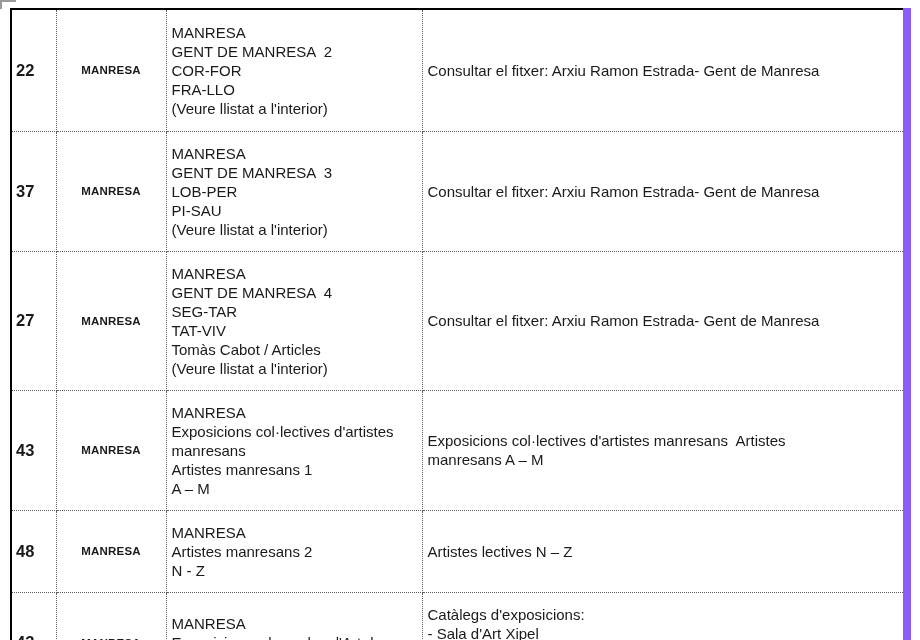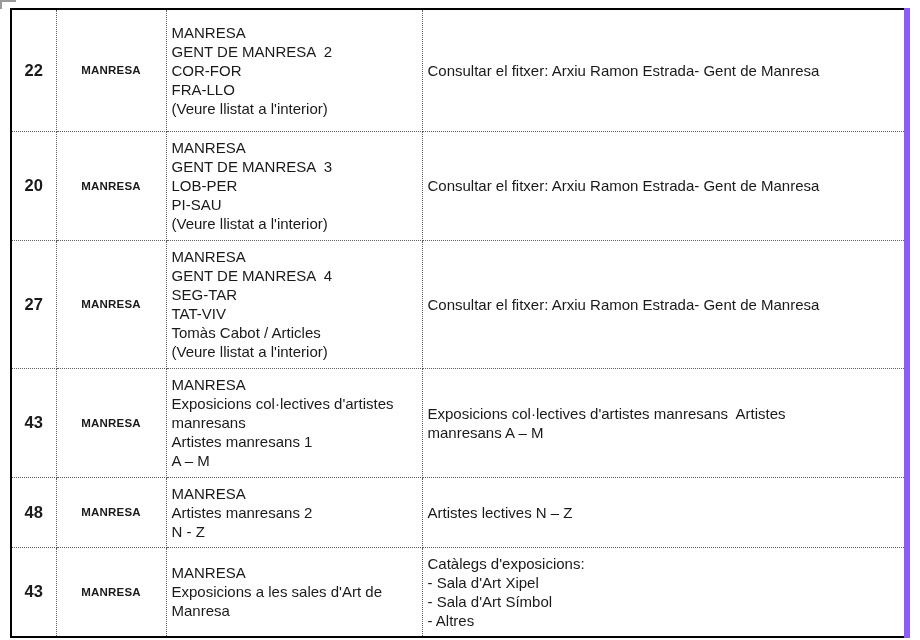--- a/index.html
+++ b/index.html
@@ -30,36 +30,35 @@
     left: 10px;
     top: 8px;
     width: 896px;
     border-collapse: collapse;
     table-layout: fixed;
     border: 2px solid #000000;
   }
   .archive-table td {
     border: 1px dotted #5e5e5e;
     vertical-align: middle;
-    padding: 6px 4px;
+    padding: 12px 4px;
     overflow: hidden;
   }
   
   .archive-table tr td:first-child { border-left: 2px solid #000; }
-  .archive-table tr td:last-child  { border-right: 6px solid #8b5cf6; }
+  .archive-table tr td:last-child  { border-right: 8px solid #8b5cf6; }
   .archive-table tr:first-child td { border-top: 2px solid #000; }
   .archive-table tr:last-child td  { border-bottom: 2px solid #000; }
 
   col.c-num  { width: 45px; }
   col.c-loc  { width: 110px; }
   col.c-desc { width: 256px; }
   col.c-note { width: 485px; }
 
   td.cell-num {
-    text-align: center;
     font-weight: bold;
     font-size: 16.5px;
   }
   td.cell-loc {
     text-align: center;
     font-weight: bold;
     font-size: 11.5px;
     letter-spacing: 0.2px;
   }
   td.cell-desc, td.cell-note {
@@ -92,21 +91,21 @@
       <td class="cell-num">22</td>
       <td class="cell-loc">MANRESA</td>
       <td class="cell-desc">MANRESA
 GENT DE MANRESA  2
 COR-FOR
 FRA-LLO
 (Veure llistat a l'interior)</td>
       <td class="cell-note">Consultar el fitxer: Arxiu Ramon Estrada- Gent de Manresa</td>
     </tr>
     <tr class="row-h-109">
-      <td class="cell-num">20</td>
+      <td class="cell-num">37</td>
       <td class="cell-loc">MANRESA</td>
       <td class="cell-desc">MANRESA
 GENT DE MANRESA  3
 LOB-PER
 PI-SAU
 (Veure llistat a l'interior)</td>
       <td class="cell-note">Consultar el fitxer: Arxiu Ramon Estrada- Gent de Manresa</td>
     </tr>
     <tr class="row-h-128">
       <td class="cell-num">27</td>

